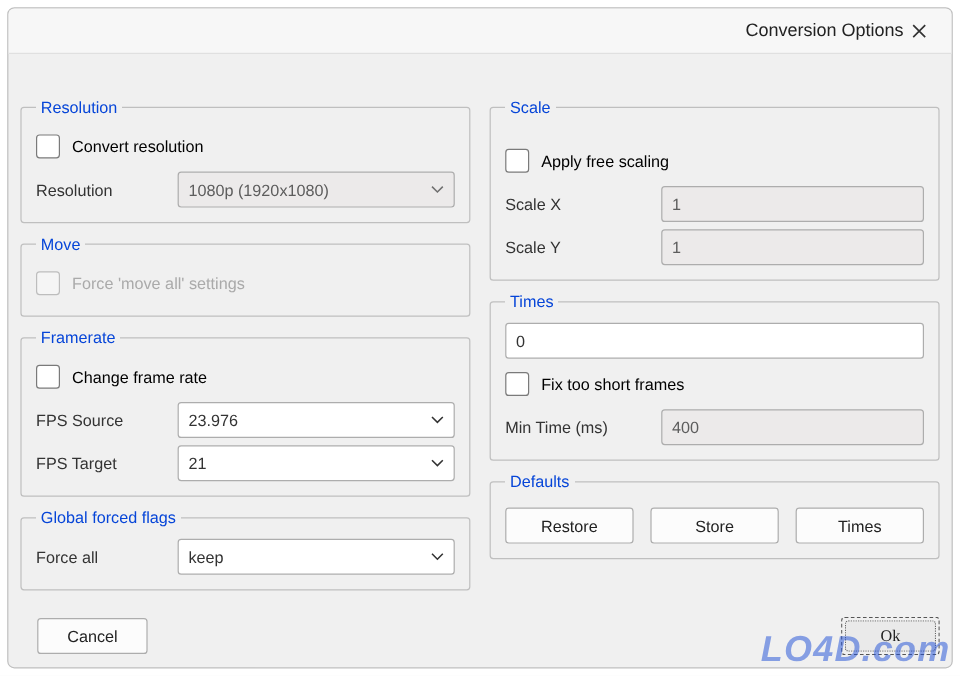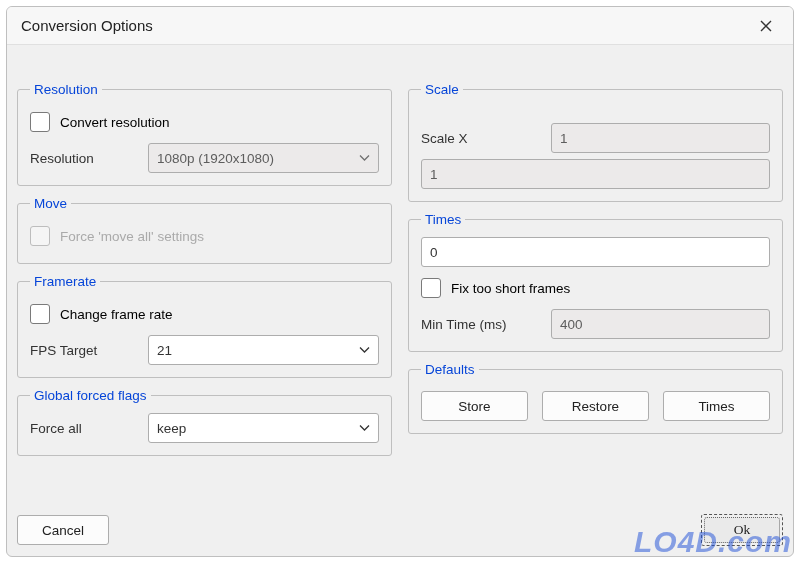--- a/index.html
+++ b/index.html
@@ -1,19 +1,19 @@
 <!DOCTYPE html>
 <html><head>
   <meta charset="utf-8">
   <style>
     * { box-sizing: border-box; margin: 0; padding: 0; }
     html, body { width: 800px; height: 563px; font-family: 'Segoe UI', Tahoma, sans-serif; font-size: 13.5px; background: #fff; }
     body { padding: 6px; }
     .window { width: 788px; height: 551px; border: 1px solid #bfbfbf; border-radius: 6px; background: #f0f0f0; display: flex; flex-direction: column; overflow: hidden; }
-    .titlebar { height: 38px; display: flex; align-items: center; padding: 0 14px; background: #f7f7f7; border-bottom: 1px solid #e0e0e0; }
+    .titlebar { height: 38px; display: flex; align-items: center; padding: 0 14px; background: #f7f7f7; border-bottom: 1px solid #e0e0e0; text-align: right; }
     .titlebar .title { flex: 1; font-size: 15px; color: #222; }
     .titlebar .close { width: 26px; height: 26px; display: flex; align-items: center; justify-content: center; cursor: default; font-size: 14px; color: #222; }
     .body { flex: 1; padding: 8px 10px 6px 10px; display: flex; flex-direction: column; }
     .cols { display: flex; gap: 16px; flex: 1; }
     .col { flex: 1; display: flex; flex-direction: column; margin-top: 29px; }
     fieldset { border: 1px solid #bfbfbf; border-radius: 3px; margin-bottom: 10px; padding: 8px 12px 12px 12px; position: relative; }
     legend { color: #0645d8; padding: 0 4px; font-size: 13.5px; }
     .row { display: flex; align-items: center; min-height: 30px; margin-top: 6px; }
     .row.first { margin-top: 2px; }
     .lbl { width: 118px; color: #333; }
@@ -22,21 +22,21 @@
     .chk.disabled { border-color: #bdbdbd; background: #f5f5f5; }
     .select, .input {
       flex: 1; height: 30px; border: 1px solid #adadad; border-radius: 3px; background: #fff; display: flex; align-items: center; padding: 0 8px; color: #333; position: relative;
     }
     .select.disabled, .input.disabled { background: #eceaea; color: #5d5d5d; }
     .select .caret { position: absolute; right: 8px; top: 50%; transform: translateY(-50%); }
     .caret svg { display: block; }
     .defaults-row { display: flex; gap: 14px; padding-top: 6px;}
     .btn { height: 30px; min-width: 88px; border: 1px solid #adadad; border-radius: 3px; background: #fcfcfc; display: flex; align-items: center; justify-content: center; padding: 0 14px; color: #222; cursor: default; flex:1; }
     .btn.small { flex: 0 0 auto; }
-    .bottom { display: flex; padding: 6px 10px 10px 10px; align-items: center; }
+    .bottom { display: flex; padding: 6px 10px 10px 24px; align-items: center; }
     .bottom .spacer { flex: 1; }
     .ok { border: 1px dashed #555; padding: 2px; border-radius: 3px; font-family: Liberation Serif, serif; }
     .ok .btn { min-width: 76px; height: 26px; border: 1px dotted #666; background: #eaeaea; }
     .watermark { position: absolute; right: 14px; bottom: 10px; font-size: 30px; color: #1d4ed8; font-weight: 600; opacity: 0.5; pointer-events: none; letter-spacing: 1px; font-style: italic;}
     .wrap { position: relative; width: 800px; height: 563px; }
     .lbl-wide { width: 130px; color:#333;}
   </style>
 </head>
 <body>
 <div class="wrap">
@@ -81,20 +81,31 @@
           </div>
         </fieldset>
 
         <fieldset>
           <legend>Framerate</legend>
           <div class="row first">
             <div class="chk"></div>
             <div>Change frame rate</div>
           </div>
           <div class="row">
+            <div class="lbl">FPS Source</div>
+            <div class="select">
+              <span>23.976</span>
+              <span class="caret">
+                    <svg width="11" height="7">
+                      <path d="M1 1 L5.5 5.5 L10 1" stroke="#333" stroke-width="1.3" fill="none"></path>
+                    </svg>
+                  </span>
+            </div>
+          </div>
+          <div class="row">
             <div class="lbl">FPS Target</div>
             <div class="select">
               <span>21</span>
               <span class="caret">
                     <svg width="11" height="7">
                       <path d="M1 1 L5.5 5.5 L10 1" stroke="#333" stroke-width="1.3" fill="none"></path>
                     </svg>
                   </span>
             </div>
           </div>
@@ -113,27 +124,32 @@
                   </span>
             </div>
           </div>
         </fieldset>
       </div>
 
       <div class="col">
 
         <fieldset style="padding-top:20px;">
           <legend>Scale</legend>
+          <div class="row first">
+            <div class="chk"></div>
+            <div>Apply free scaling</div>
+          </div>
           <div class="row">
             <div class="lbl-wide">Scale X</div>
             <div class="input disabled">
                   <span>1</span>
                 </div>
           </div>
           <div class="row">
+            <div class="lbl-wide">Scale Y</div>
             <div class="input disabled">
                   <span>1</span>
                 </div>
           </div>
         </fieldset>
 
         <fieldset>
           <legend>Times</legend>
           <div class="row first">
             <div class="input">
@@ -148,22 +164,22 @@
             <div class="lbl-wide">Min Time (ms)</div>
             <div class="input disabled">
                   <span>400</span>
                 </div>
           </div>
         </fieldset>
 
         <fieldset class="defaults">
           <legend>Defaults</legend>
           <div class="defaults-row">
+            <div class="btn">Restore</div>
             <div class="btn">Store</div>
-            <div class="btn">Restore</div>
             <div class="btn">Times</div>
           </div>
         </fieldset>
       </div>
     </div>
   </div>
   <div class="bottom">
     <div class="btn small" style="min-width:92px">Cancel</div>
     <div class="spacer"></div>
     <div class="ok">

